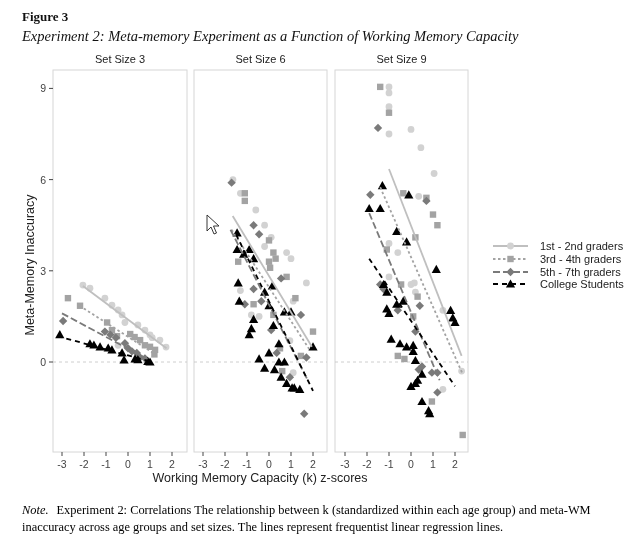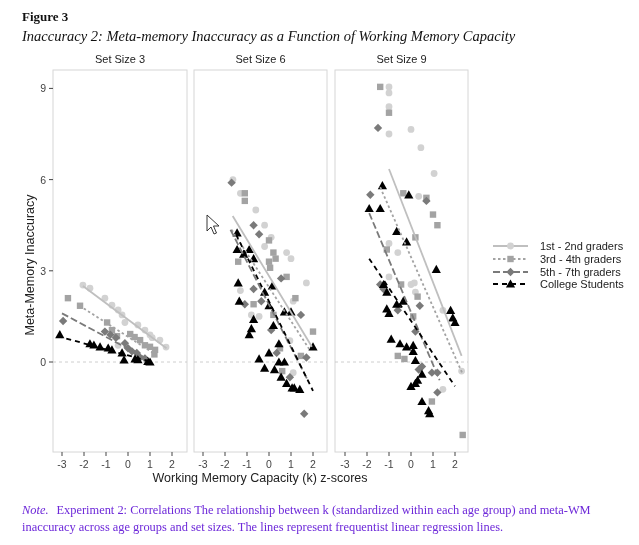--- a/index.html
+++ b/index.html
@@ -1,28 +1,28 @@
 <!DOCTYPE html>
 <html><head>
 <meta charset="utf-8">
 <style>
   html, body { margin:0; padding:0; background:#ffffff; }
   body { width:639px; height:545px; position:relative; overflow:hidden; }
   .fig-label { position:absolute; left:22px; top:9px; font-family:"Liberation Serif", serif; font-weight:bold; font-size:13px; color:#111; }
   .fig-title { position:absolute; left:22px; top:28px; font-family:"Liberation Serif", serif; font-style:italic; font-size:14.5px; color:#111; white-space:nowrap; }
-  .note { position:absolute; left:22px; top:502px; width:610px; font-family:"Liberation Serif", serif; font-size:12.4px; line-height:17px; color:#6d28d9; }
+  .note { position:absolute; left:22px; top:502px; width:610px; font-family:"Liberation Serif", serif; font-size:12.4px; line-height:17px; color:#000000; }
   .note .note-lead { font-style:italic; margin-right:8px; }
   svg#chart { position:absolute; left:0; top:0; }
   .sans { font-family:"Liberation Sans", sans-serif; }
 </style>
 </head>
 <body>
 
 <div class="fig-label">Figure 3</div>
-<div class="fig-title">Inaccuracy 2: Meta-memory Inaccuracy as a Function of Working Memory Capacity</div>
+<div class="fig-title">Experiment 2: Meta-memory Experiment as a Function of Working Memory Capacity</div>
 
 <svg id="chart" width="639" height="545" viewBox="0 0 639 545">
     <g>
       <text x="120" y="63" text-anchor="middle" font-size="11" fill="#222" class="sans">Set Size 3</text>
       <rect x="53" y="70" width="134" height="382" fill="#fff" stroke="#d6d6d6" stroke-width="1"></rect>
       <line x1="53" x2="187" y1="362" y2="362" stroke="#c8c8c8" stroke-width="0.9" stroke-dasharray="3,3"></line>
       <line x1="62" x2="62" y1="452" y2="456" stroke="#444" stroke-width="1"></line>
       <text x="62" y="468" text-anchor="middle" font-size="10.5" fill="#444" class="sans">-3</text>
       <line x1="84" x2="84" y1="452" y2="456" stroke="#444" stroke-width="1"></line>
       <text x="84" y="468" text-anchor="middle" font-size="10.5" fill="#444" class="sans">-2</text>

